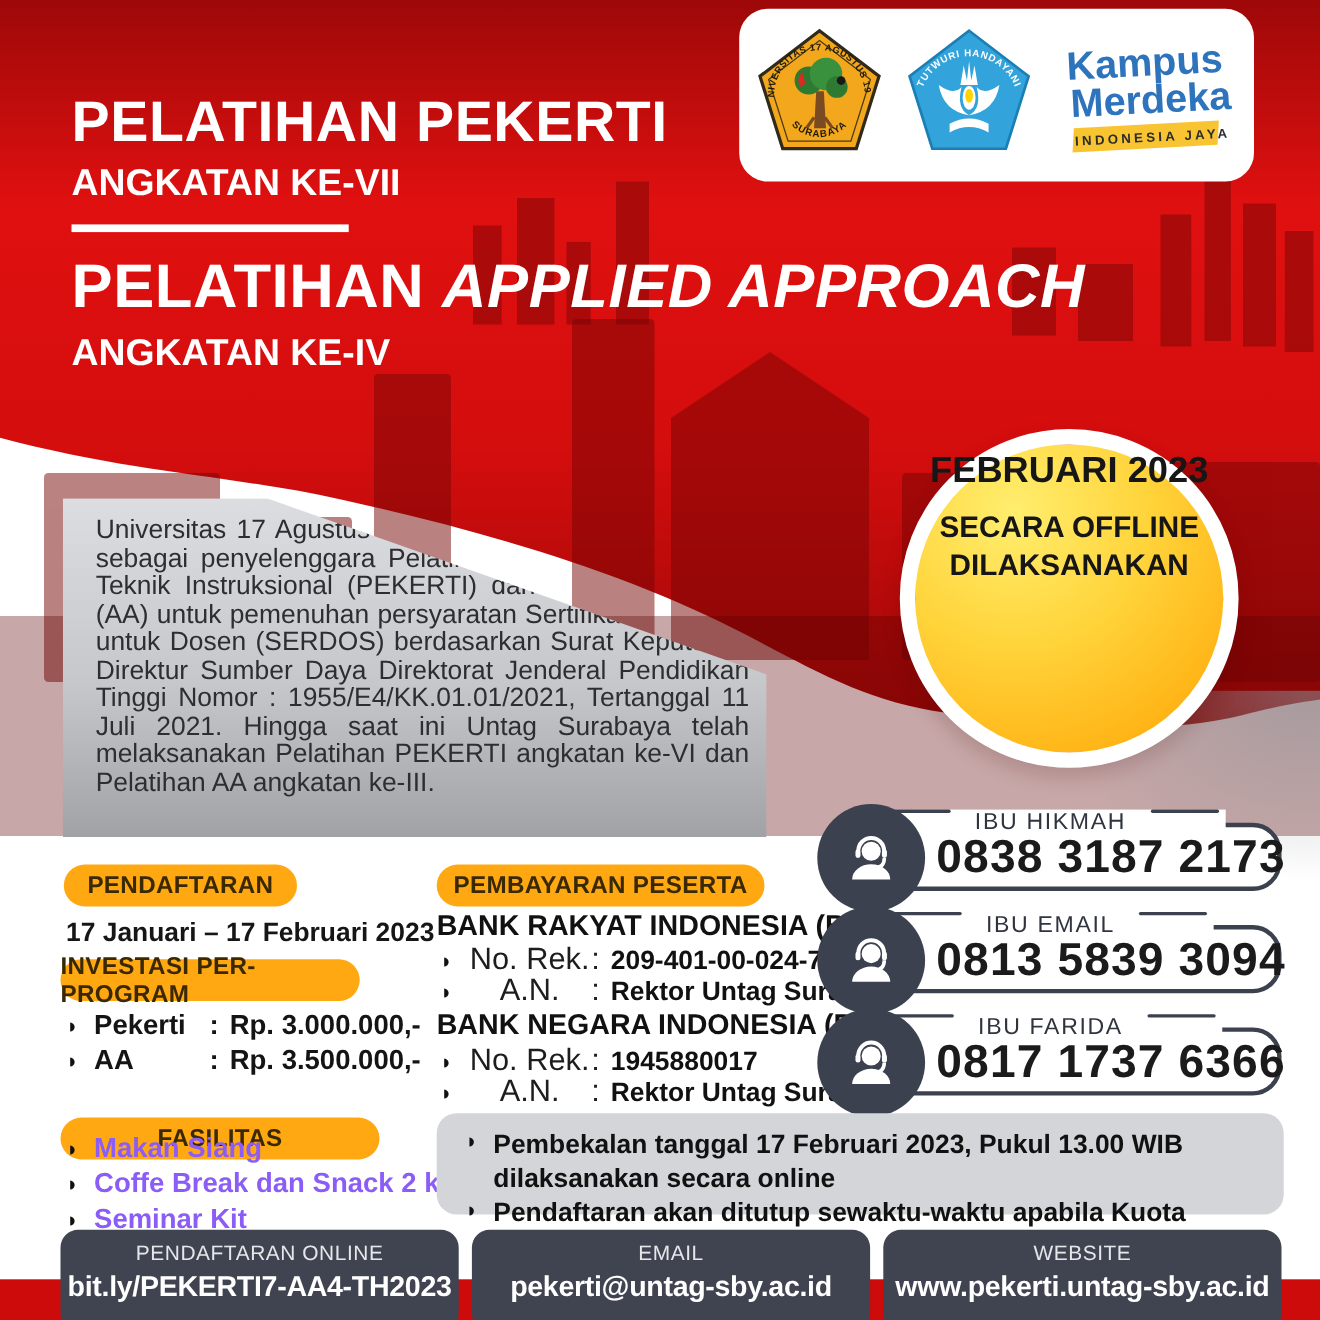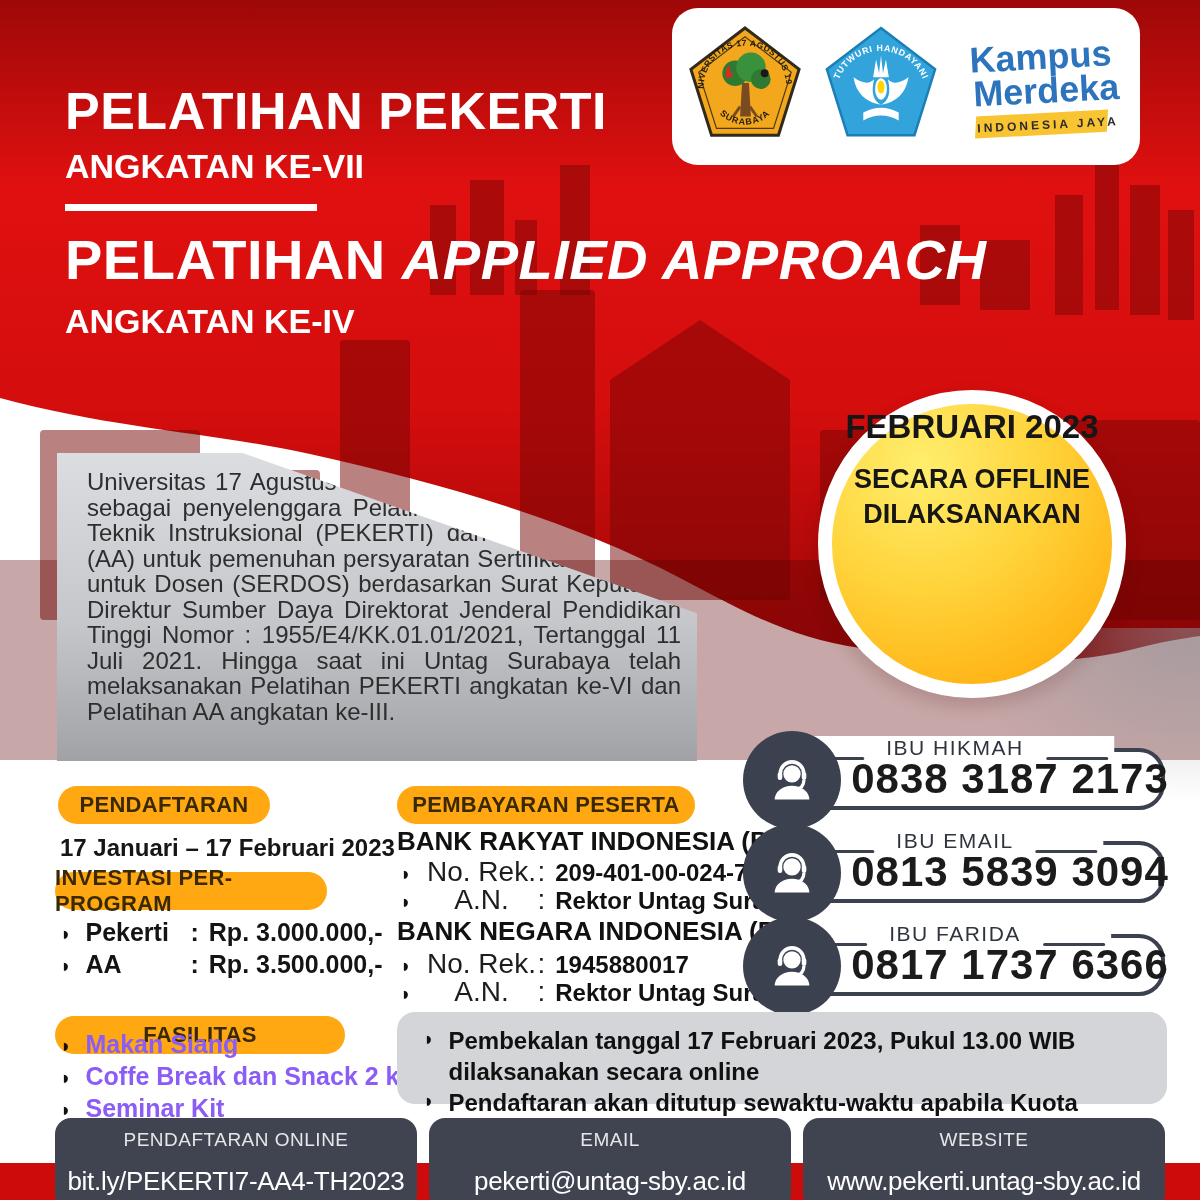--- a/index.html
+++ b/index.html
@@ -45,40 +45,40 @@
   .inv-lbl{width:105px;font-weight:bold;font-size:25px;color:#141414;}
   .inv-val{font-weight:bold;font-size:25px;color:#141414;margin-left:10px;}
   .fas-txt{font-weight:bold;font-size:25px;color:#8b5cf6;}
   .bank-name{position:absolute;z-index:4;font-weight:bold;font-size:26px;color:#111;white-space:nowrap;}
   .bk-lbl{width:112px;font-size:28px;color:#1d1d1d;text-align:center;}
   .bk-val{font-size:24px;font-weight:bold;color:#111;margin-left:10px;}
   
   .contact{position:absolute;left:745px;width:420px;height:62px;z-index:4;background:#fff;
     border:4px solid #3c4150;border-radius:26px;box-sizing:border-box;}
   .c-name{position:absolute;top:-16px;left:50%;transform:translateX(-50%);
-    display:flex;align-items:flex-end;gap:22px;background:#fff;padding:0 6px;
+    display:flex;align-items:flex-start;gap:22px;background:#fff;padding:0 6px;
     font-size:21px;letter-spacing:1.5px;color:#30343f;white-space:nowrap;}
   .c-line{width:62px;height:3px;background:#3c4150;border-radius:2px;}
   .c-circ{position:absolute;left:-6px;top:-21px;width:98px;height:98px;border-radius:50%;
     background:#3c4150;display:flex;align-items:center;justify-content:center;}
   .c-phone{position:absolute;left:100px;right:10px;top:0;bottom:0;display:flex;
     align-items:center;justify-content:center;font-size:42px;font-weight:bold;
     color:#1b1b1b;letter-spacing:1px;white-space:nowrap;margin-left:20px;}
   
   .notes{position:absolute;left:397px;top:1012px;width:770px;height:92px;z-index:4;
     background:#d3d5d8;border-radius:18px;box-sizing:border-box;padding:13px 18px 0 26px;}
   .n-row{display:flex;align-items:flex-start;}
   .n-row .blt{margin-top:4px;}
   .n-txt{font-size:24px;font-weight:bold;color:#111;line-height:31px;}
   
   .red-band{position:absolute;left:0;top:1163px;width:1200px;height:37px;background:#ce0b0b;z-index:2;}
   .f-box{position:absolute;top:1118px;width:362px;height:92px;background:#3f4450;border-radius:16px;
     z-index:4;text-align:center;color:#fff;}
   .f-lbl{font-size:19px;color:#e6e7ea;margin-top:11px;letter-spacing:.5px;}
-  .f-val{font-size:26px;font-weight:normal;margin-top:15px;letter-spacing:-.3px;white-space:nowrap;}
+  .f-val{font-size:26px;font-weight:bold;margin-top:3px;letter-spacing:-.3px;white-space:nowrap;}
 </style>
 </head>
 <body>
 
 <div class="poster">
 
   <svg class="bg-red" width="1200" height="760" viewBox="0 0 1200 760">
     <defs>
       <linearGradient id="redGrad" x1="0" y1="0" x2="0" y2="1">
         <stop offset="0" stop-color="#9e0808"></stop>

